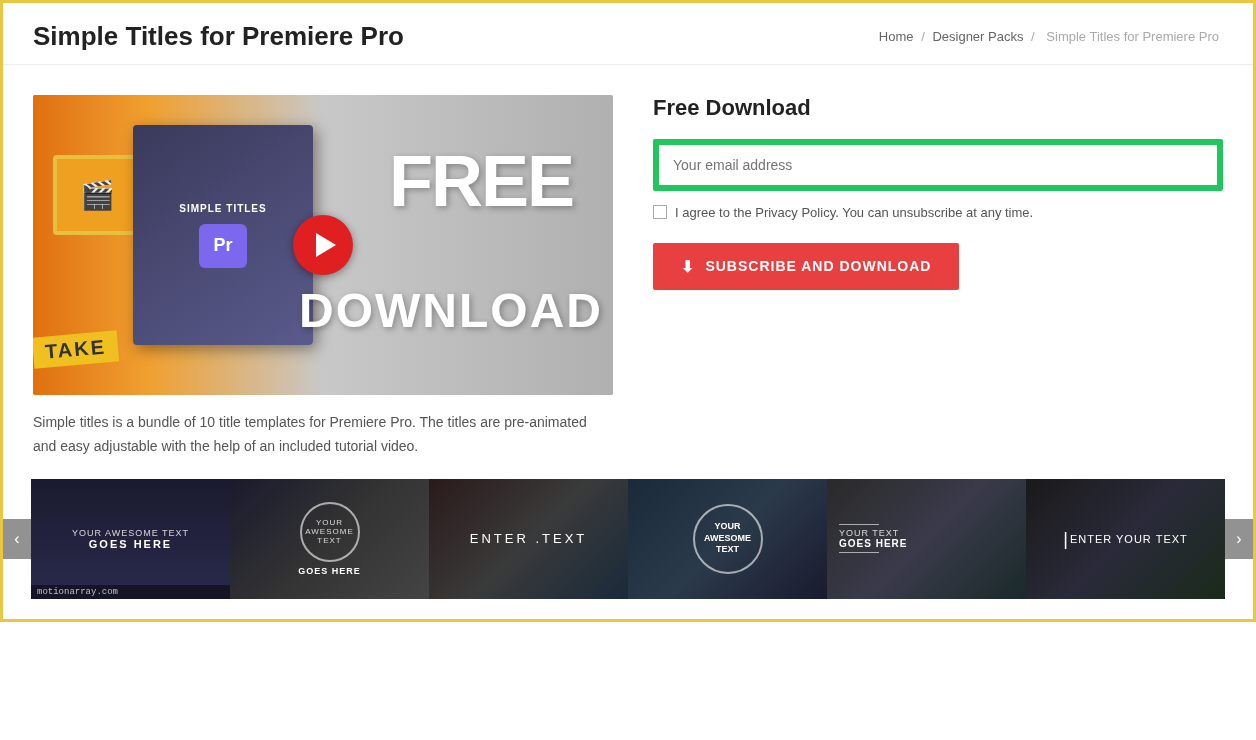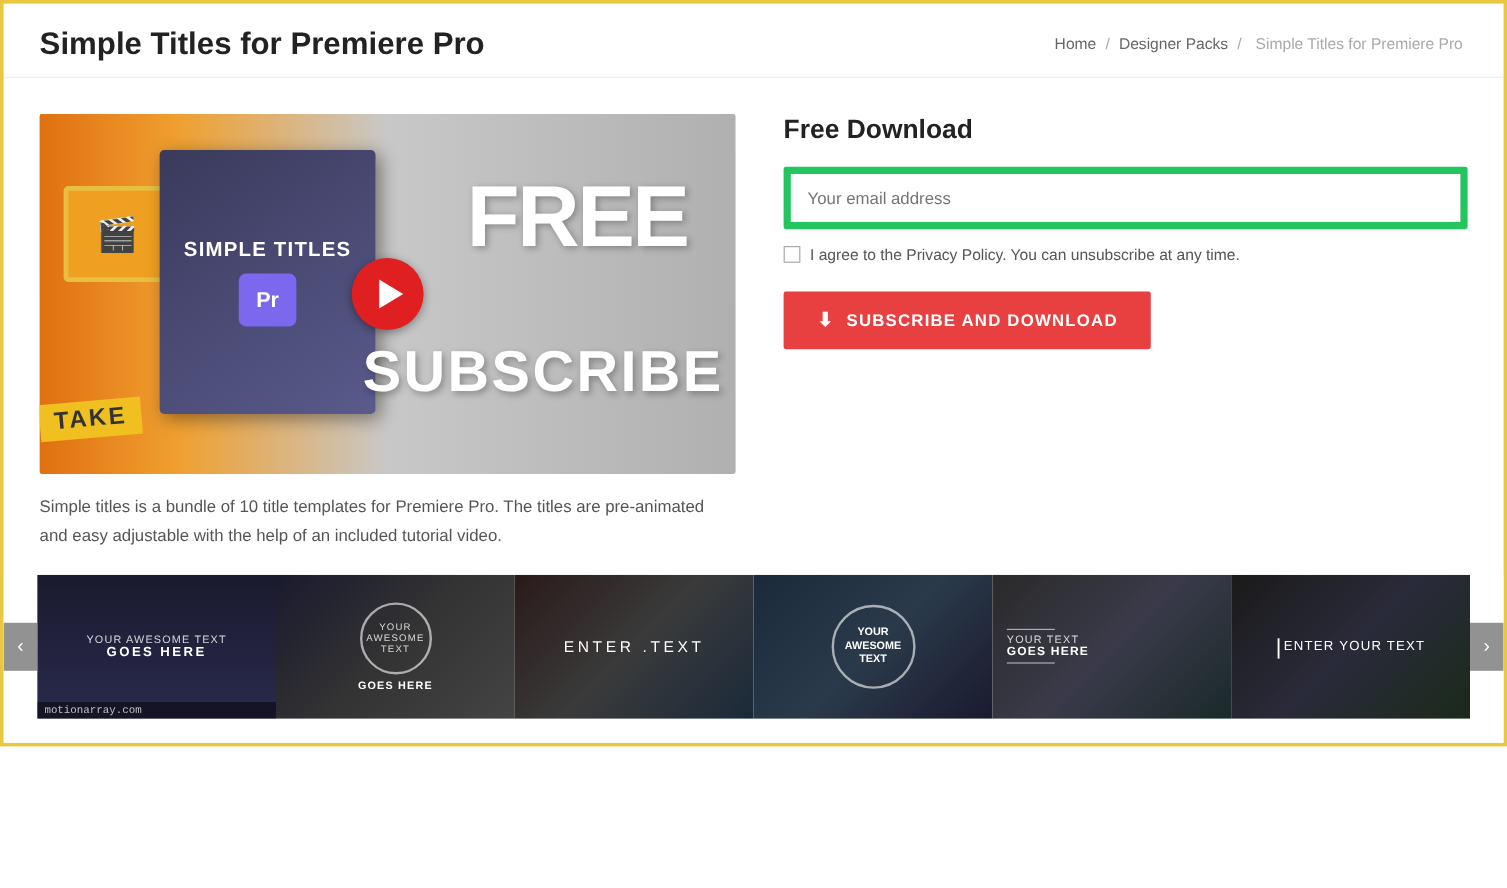--- a/index.html
+++ b/index.html
@@ -96,21 +96,21 @@
       border-radius: 4px;
       display: flex;
       flex-direction: column;
       align-items: center;
       justify-content: center;
       box-shadow: 4px 4px 15px rgba(0,0,0,0.4);
     }
 
     .video-box-label {
       color: #fff;
-      font-size: 17px;
+      font-size: 10px;
       font-weight: bold;
       letter-spacing: 1px;
       margin-bottom: 10px;
     }
 
     .pr-badge {
       width: 48px;
       height: 44px;
       background: #7b68ee;
       border-radius: 6px;
@@ -356,21 +356,21 @@
         🎬
       </div>
 
       <div class="video-box-graphic">
         <div class="video-box-label">SIMPLE TITLES</div>
         <div class="pr-badge">Pr</div>
       </div>
 
       <div class="video-overlay-text-free">FREE</div>
 
-      <div class="video-overlay-text-templates">SUBSCRIBE</div>
+      <div class="video-overlay-text-templates">DOWNLOAD</div>
 
       <div class="take-label">TAKE</div>
 
       <div class="play-button">
         <div class="play-triangle"></div>
       </div>
     </div>
 
     <p class="description">Simple titles is a bundle of 10 title templates for Premiere Pro. The titles are pre-animated and easy adjustable with the help of an included tutorial video.</p>
   </div>

